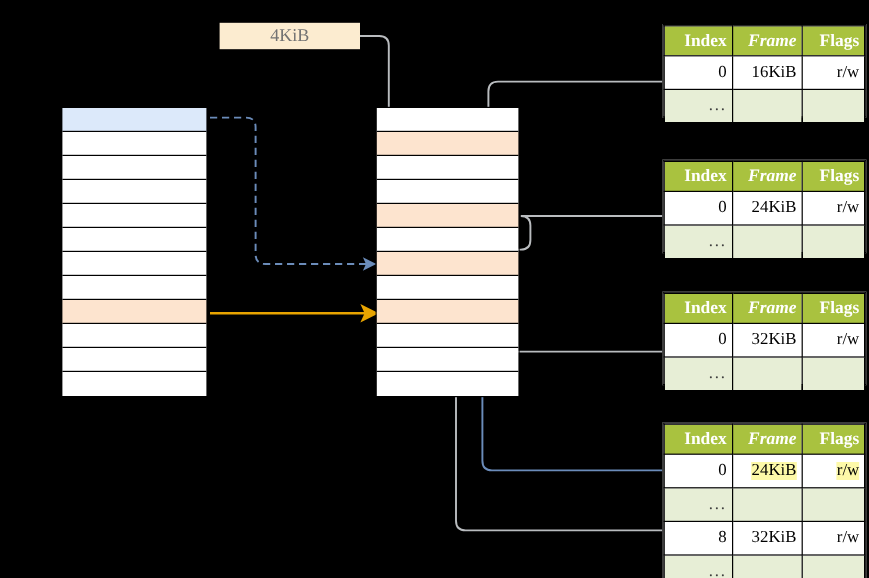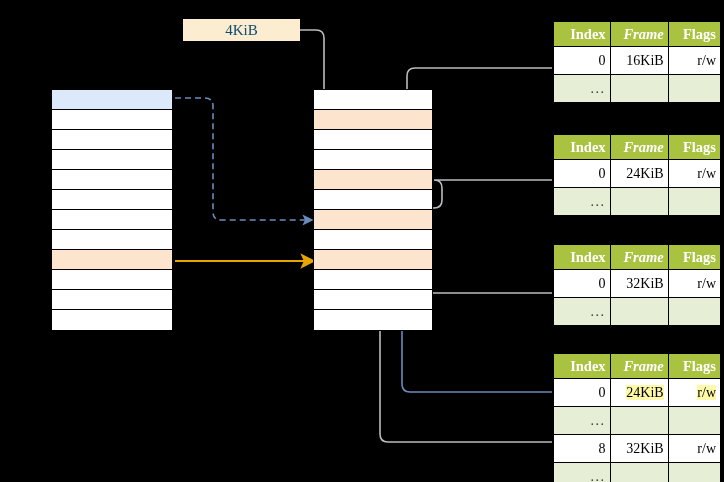--- a/index.html
+++ b/index.html
@@ -72,21 +72,21 @@
   .pt td.dots { color: #3c3c3c; letter-spacing: 1.5px; }
 
   .col-index { width: 34%; }
   .col-frame { width: 35%; font-style: italic; }
   .col-flags { width: 31%; margin-top: 12px; }
 
   
   .tag {
     position: absolute;
     background: #fcecd0;
-    color: #0c4a6e;
+    color: #737373;
     font-size: 15px;
     text-align: center;
     line-height: 22px;
     box-sizing: border-box;
   }
 
   svg.wires {
     position: absolute;
     left: 0; top: 0;
     width: 724px;

